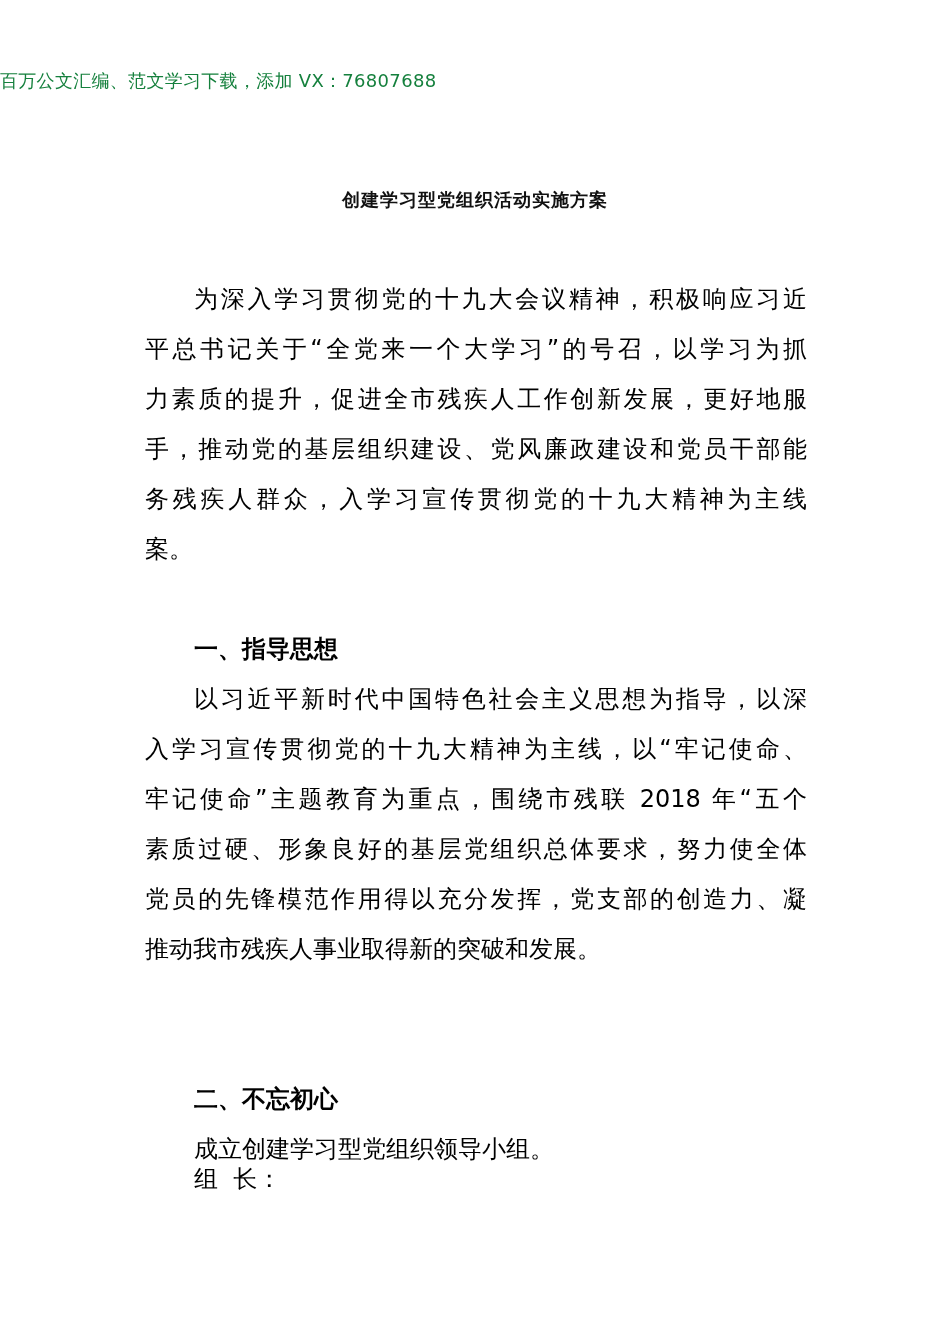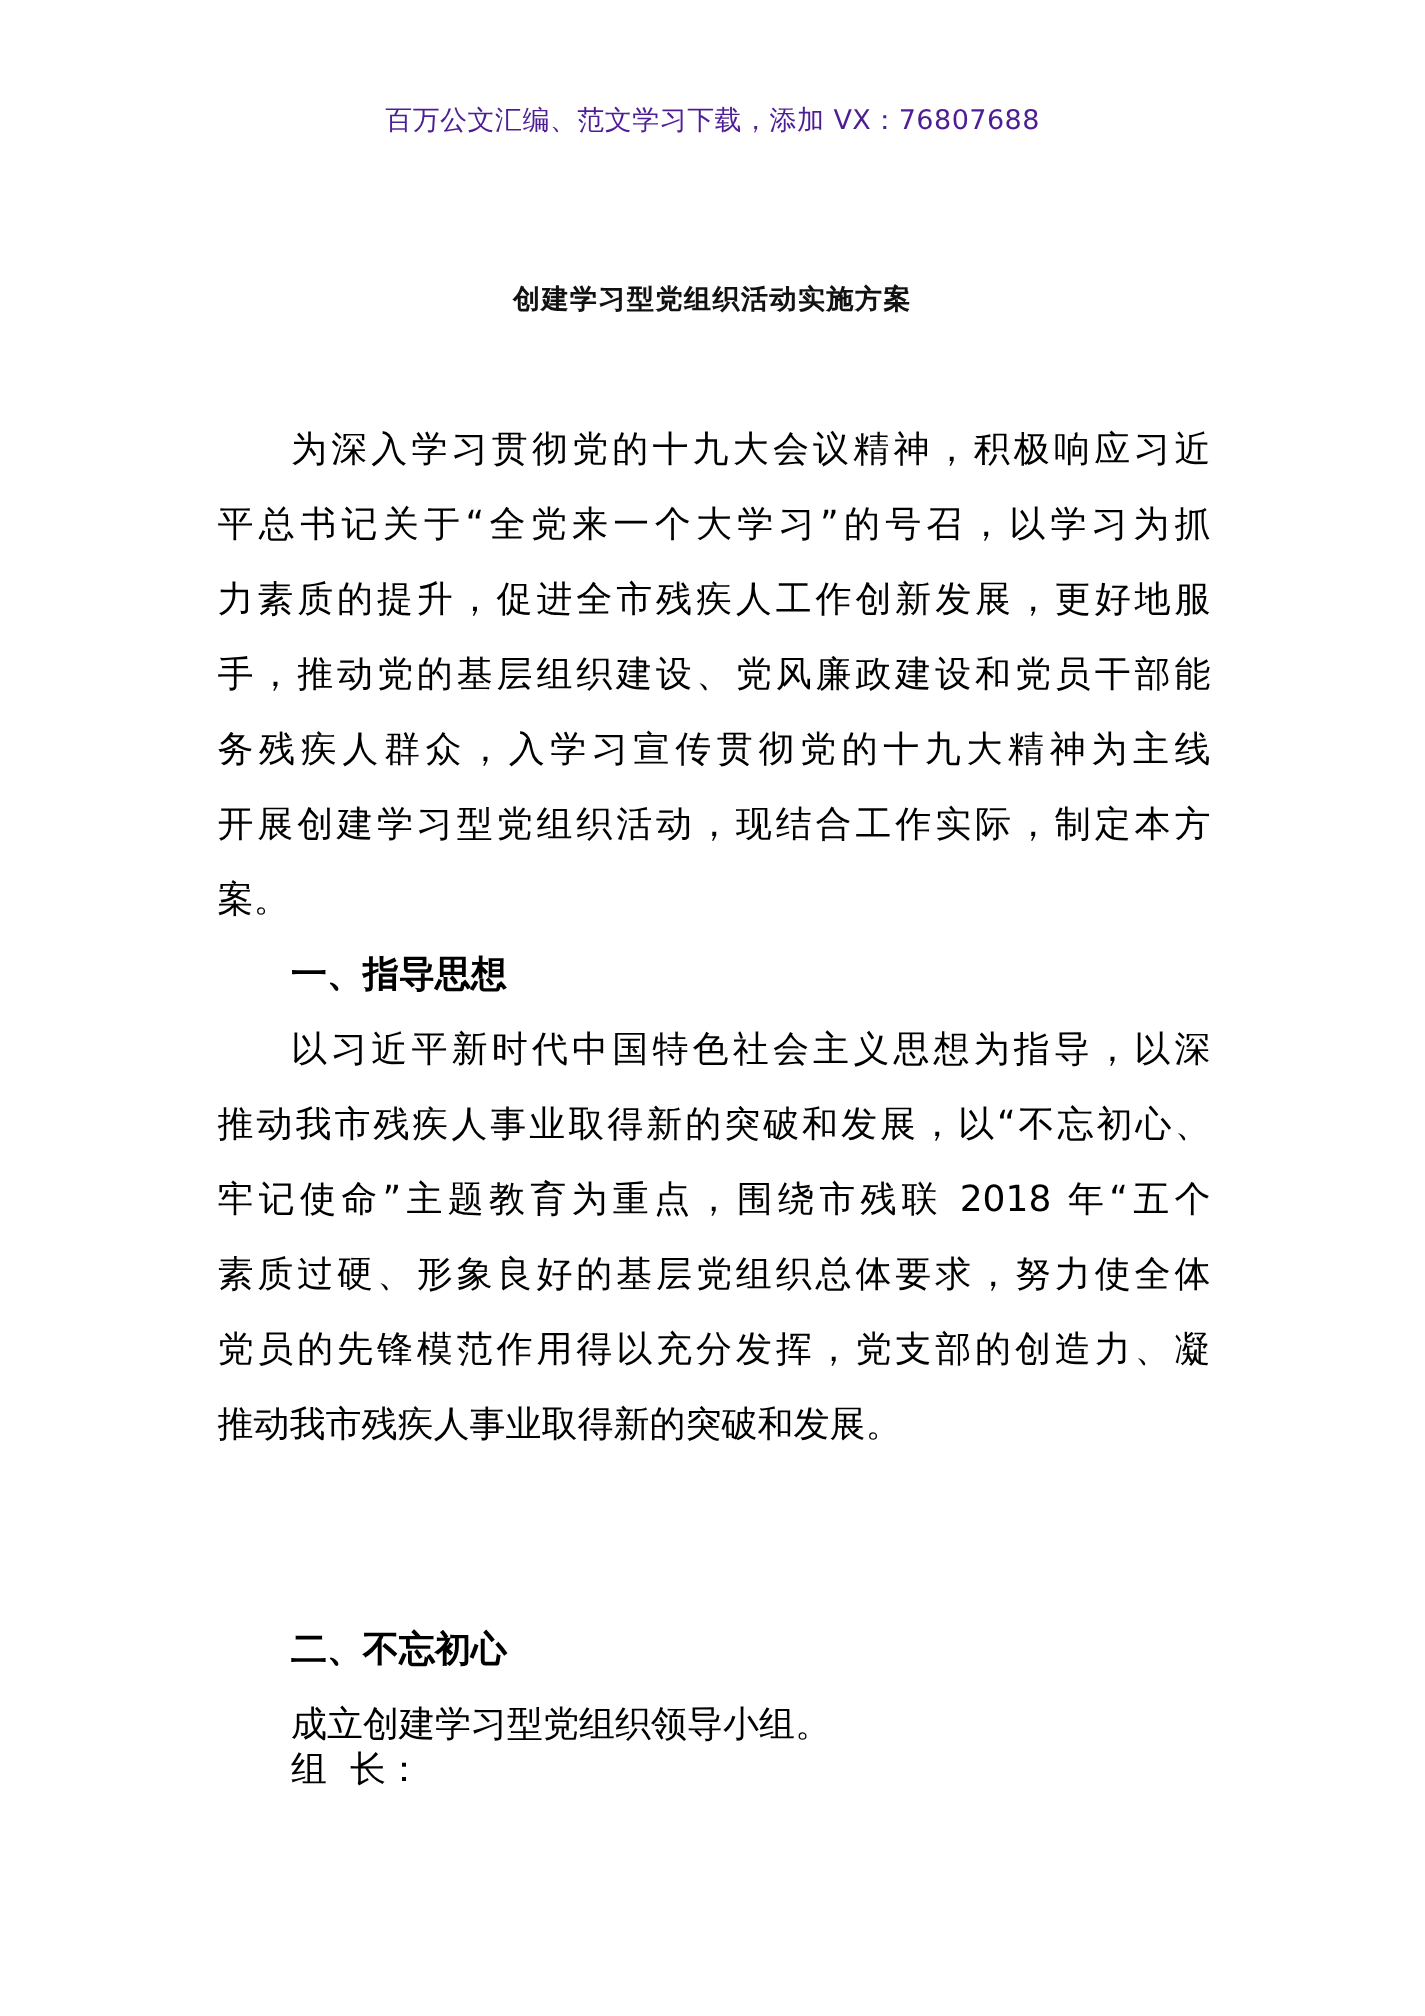--- a/index.html
+++ b/index.html
@@ -13,24 +13,23 @@
       position: relative;
       overflow: hidden;
       font-family: "DejaVu Sans", "Liberation Sans", sans-serif;
       color: #111111;
     }
     .watermark {
       position: absolute;
       top: 66px;
       left: 0;
       width: 950px;
-      text-align: center;
       font-size: 18px;
       line-height: 30px;
-      color: #4c1d95;
+      color: #15803d;
       letter-spacing: 0.3px;
     }
     .doc-title {
       position: absolute;
       top: 182px;
       left: 0;
       width: 950px;
       text-align: center;
       font-size: 18px;
       font-weight: bold;
@@ -75,31 +74,30 @@
 <div class="watermark">百万公文汇编、范文学习下载，添加 VX：76807688</div>
 
 <div class="doc-title">创建学习型党组织活动实施方案</div>
 
 <div class="body-text p1">
   <span class="line indent">为深入学习贯彻党的十九大会议精神，积极响应习近</span>
   <span class="line">平总书记关于“全党来一个大学习”的号召，以学习为抓</span>
   <span class="line">力素质的提升，促进全市残疾人工作创新发展，更好地服</span>
   <span class="line">手，推动党的基层组织建设、党风廉政建设和党员干部能</span>
   <span class="line">务残疾人群众，入学习宣传贯彻党的十九大精神为主线</span>
-  <span class="line">开展创建学习型党组织活动，现结合工作实际，制定本方</span>
   <span class="line last">案。</span>
 </div>
 
 <div class="body-text h1 heading">
   <span class="line indent last">一、指导思想</span>
 </div>
 
 <div class="body-text p2">
   <span class="line indent">以习近平新时代中国特色社会主义思想为指导，以深</span>
-  <span class="line">推动我市残疾人事业取得新的突破和发展，以“不忘初心、</span>
+  <span class="line">入学习宣传贯彻党的十九大精神为主线，以“牢记使命、</span>
   <span class="line">牢记使命”主题教育为重点，围绕市残联 2018 年“五个</span>
   <span class="line">素质过硬、形象良好的基层党组织总体要求，努力使全体</span>
   <span class="line">党员的先锋模范作用得以充分发挥，党支部的创造力、凝</span>
   <span class="line last">推动我市残疾人事业取得新的突破和发展。</span>
 </div>
 
 <div class="body-text h2 heading">
   <span class="line indent last">二、不忘初心</span>
 </div>
 

